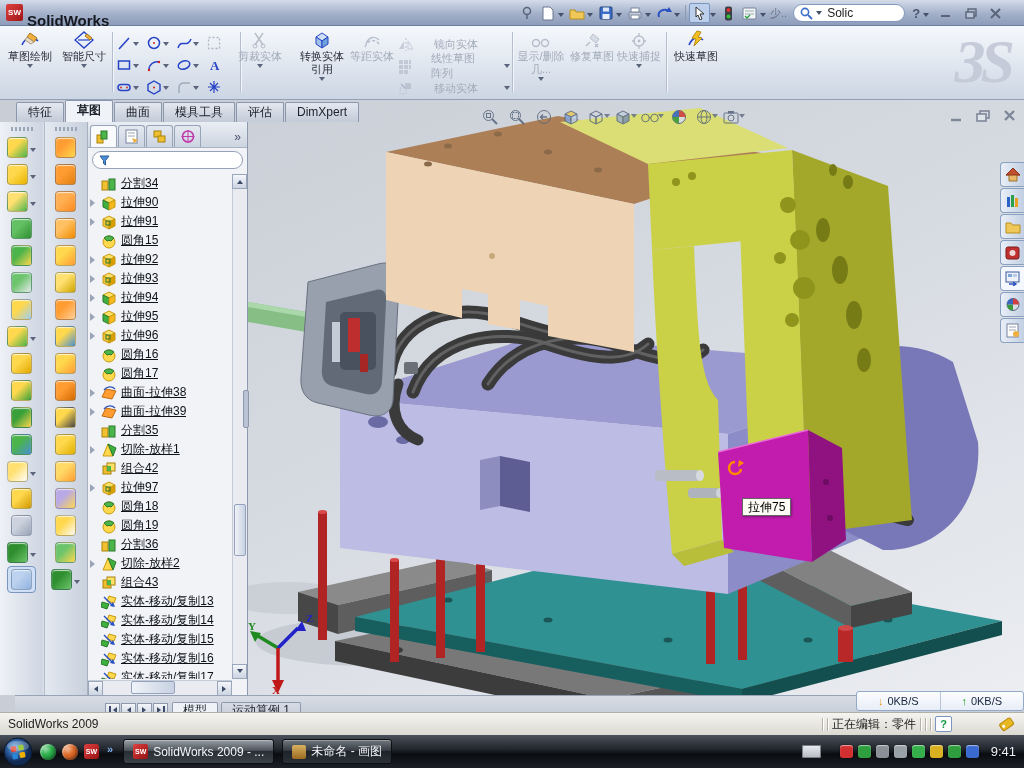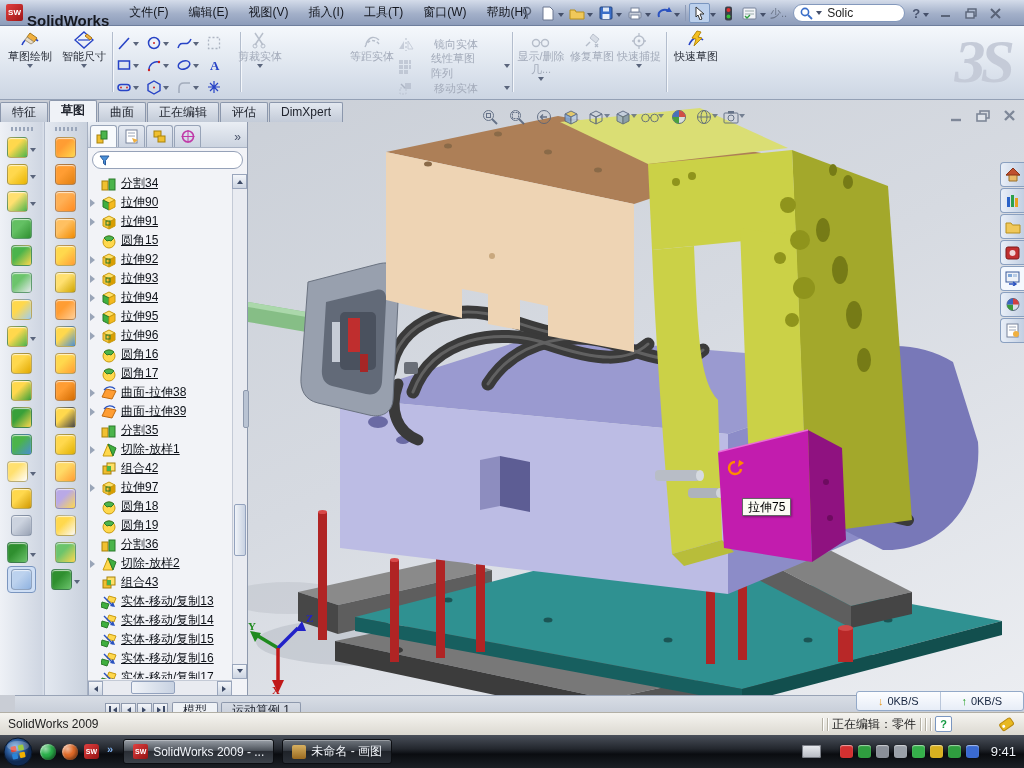--- a/index.html
+++ b/index.html
@@ -43,21 +43,21 @@
   .rsep{position:absolute;top:6px;width:1px;height:60px;background:#b3bdcd;box-shadow:1px 0 0 #f4f7fb;}
   #sketchgrid{position:absolute;left:116px;top:6px;width:122px;height:66px;display:grid;
     grid-template-columns:repeat(4,30px);grid-template-rows:repeat(3,22px);}
   .gcell{display:flex;align-items:center;}
   .gcaret{width:0;height:0;border:3px solid transparent;border-top:4px solid #5a657c;margin-top:4px;}
   #rrows{position:absolute;left:398px;top:7px;width:112px;}
   .rrow{display:flex;align-items:center;height:22px;font-size:11px;color:#2a2f3a;gap:20px;}
   .rrow .rc{margin-left:auto;width:0;height:0;border:3px solid transparent;border-top:4px solid #5a657c;margin-top:3px;}
 
   
-  #cmdtabs{position:absolute;left:0;top:100px;width:362px;height:22px;display:flex;align-items:flex-end;padding-left:0;
+  #cmdtabs{position:absolute;left:0;top:100px;width:362px;height:22px;display:flex;align-items:flex-end;padding-left:16px;
     z-index:5;}
   .ctab{height:20px;line-height:19px;padding:0 11px;font-size:12px;color:#20242e;margin-right:1px;
     background:linear-gradient(#e3e8f0,#c3cbd8);border:1px solid #8b97ac;border-bottom:none;border-radius:2px 2px 0 0;}
   .ctab.active{background:#eff2f7;height:22px;font-weight:bold;}
 
   
   #ltools{position:absolute;left:0;top:122px;width:88px;height:573px;border-right:1px solid #a6b0c1;
     background:linear-gradient(90deg,#eef1f6,#cfd6e2 48%,#e3e8f0 52%,#c9d1dd);display:flex;}
   .lcol{width:44px;display:flex;flex-direction:column;align-items:center;padding-top:3px;}
   .grip{width:22px;height:4px;margin:2px 0 3px;background:repeating-linear-gradient(90deg,#9aa6ba 0 2px,transparent 2px 4px);}
@@ -160,29 +160,20 @@
 </head>
 <body>
 
 <div id="screen">
 
   <div id="titlebar">
     <div class="logo">
       <span class="swcube">SW</span>
       <span class="logotext"><b>SolidWorks</b></span>
     </div>
-    <div id="menus">
-        <span class="menu-item">文件(F)</span>
-        <span class="menu-item">编辑(E)</span>
-        <span class="menu-item">视图(V)</span>
-        <span class="menu-item">插入(I)</span>
-        <span class="menu-item">工具(T)</span>
-        <span class="menu-item">窗口(W)</span>
-        <span class="menu-item">帮助(H)</span>
-      </div>
     <div id="qat">
       <span class="tbtn">
           <svg width="14" height="14">
             <circle cx="7" cy="5" r="3.5" fill="none" stroke="#5a6478" stroke-width="1.5"></circle>
             <line x1="7" y1="8" x2="7" y2="13" stroke="#5a6478" stroke-width="1.5"></line>
           </svg>
         </span>
       <span class="tbtn">
           <svg width="14" height="15">
             <path d="M2,1 h7 l3,3 v10 h-10 z" fill="#fff" stroke="#6a7690"></path>
@@ -381,20 +372,31 @@
 
     <div class="rbig dis" style="left:236px;width:48px">
       <div class="ricon">
           <svg width="18" height="18">
             <path d="M4,2 L12,14 M12,2 L4,14" stroke="#8a94a6" stroke-width="1.5"></path>
             <circle cx="4" cy="15" r="2" fill="none" stroke="#8a94a6"></circle>
             <circle cx="12" cy="15" r="2" fill="none" stroke="#8a94a6"></circle>
           </svg>
         </div>
       <div>剪裁实体</div>
+        <div class="bcaret"></div>
+    </div>
+    <div class="rbig" style="left:296px;width:52px">
+      <div class="ricon">
+          <svg width="20" height="18">
+            <polygon points="4,6 10,2 16,6 10,10" fill="#cfe0f4" stroke="#2743c6"></polygon>
+            <polygon points="4,6 10,10 10,17 4,13" fill="#9ec2ea" stroke="#2743c6"></polygon>
+            <polygon points="10,10 16,6 16,13 10,17" fill="#6fa2da" stroke="#2743c6"></polygon>
+          </svg>
+        </div>
+      <div>转换实体引用</div>
         <div class="bcaret"></div>
     </div>
     <div class="rbig dis" style="left:350px;width:44px">
       <div class="ricon">
           <svg width="18" height="18">
             <path d="M3,13 C6,5 12,5 16,9" fill="none" stroke="#8a94a6" stroke-width="1.4"></path>
             <path d="M2,16 C5,8 12,8 16,13" fill="none" stroke="#8a94a6" stroke-width="1.4" stroke-dasharray="3,2"></path>
           </svg>
         </div>
       <div>等距实体</div>
@@ -481,21 +483,21 @@
           </svg>
         </div>
       <div>快速草图</div>
     </div>
   </div>
 
   <div id="cmdtabs">
       <div class="ctab">特征</div>
       <div class="ctab active">草图</div>
       <div class="ctab">曲面</div>
-      <div class="ctab">正在编辑</div>
+      <div class="ctab">模具工具</div>
       <div class="ctab">评估</div>
       <div class="ctab">DimXpert</div>
     </div>
 
   <div id="vp">
     <svg id="scene" width="776" height="595" viewBox="0 0 776 595">
 
       <ellipse cx="120" cy="542" rx="112" ry="24" fill="#b7bbc4" opacity="0.55"></ellipse>
       <ellipse cx="40" cy="498" rx="62" ry="16" fill="#b7bbc4" opacity="0.4"></ellipse>
 

